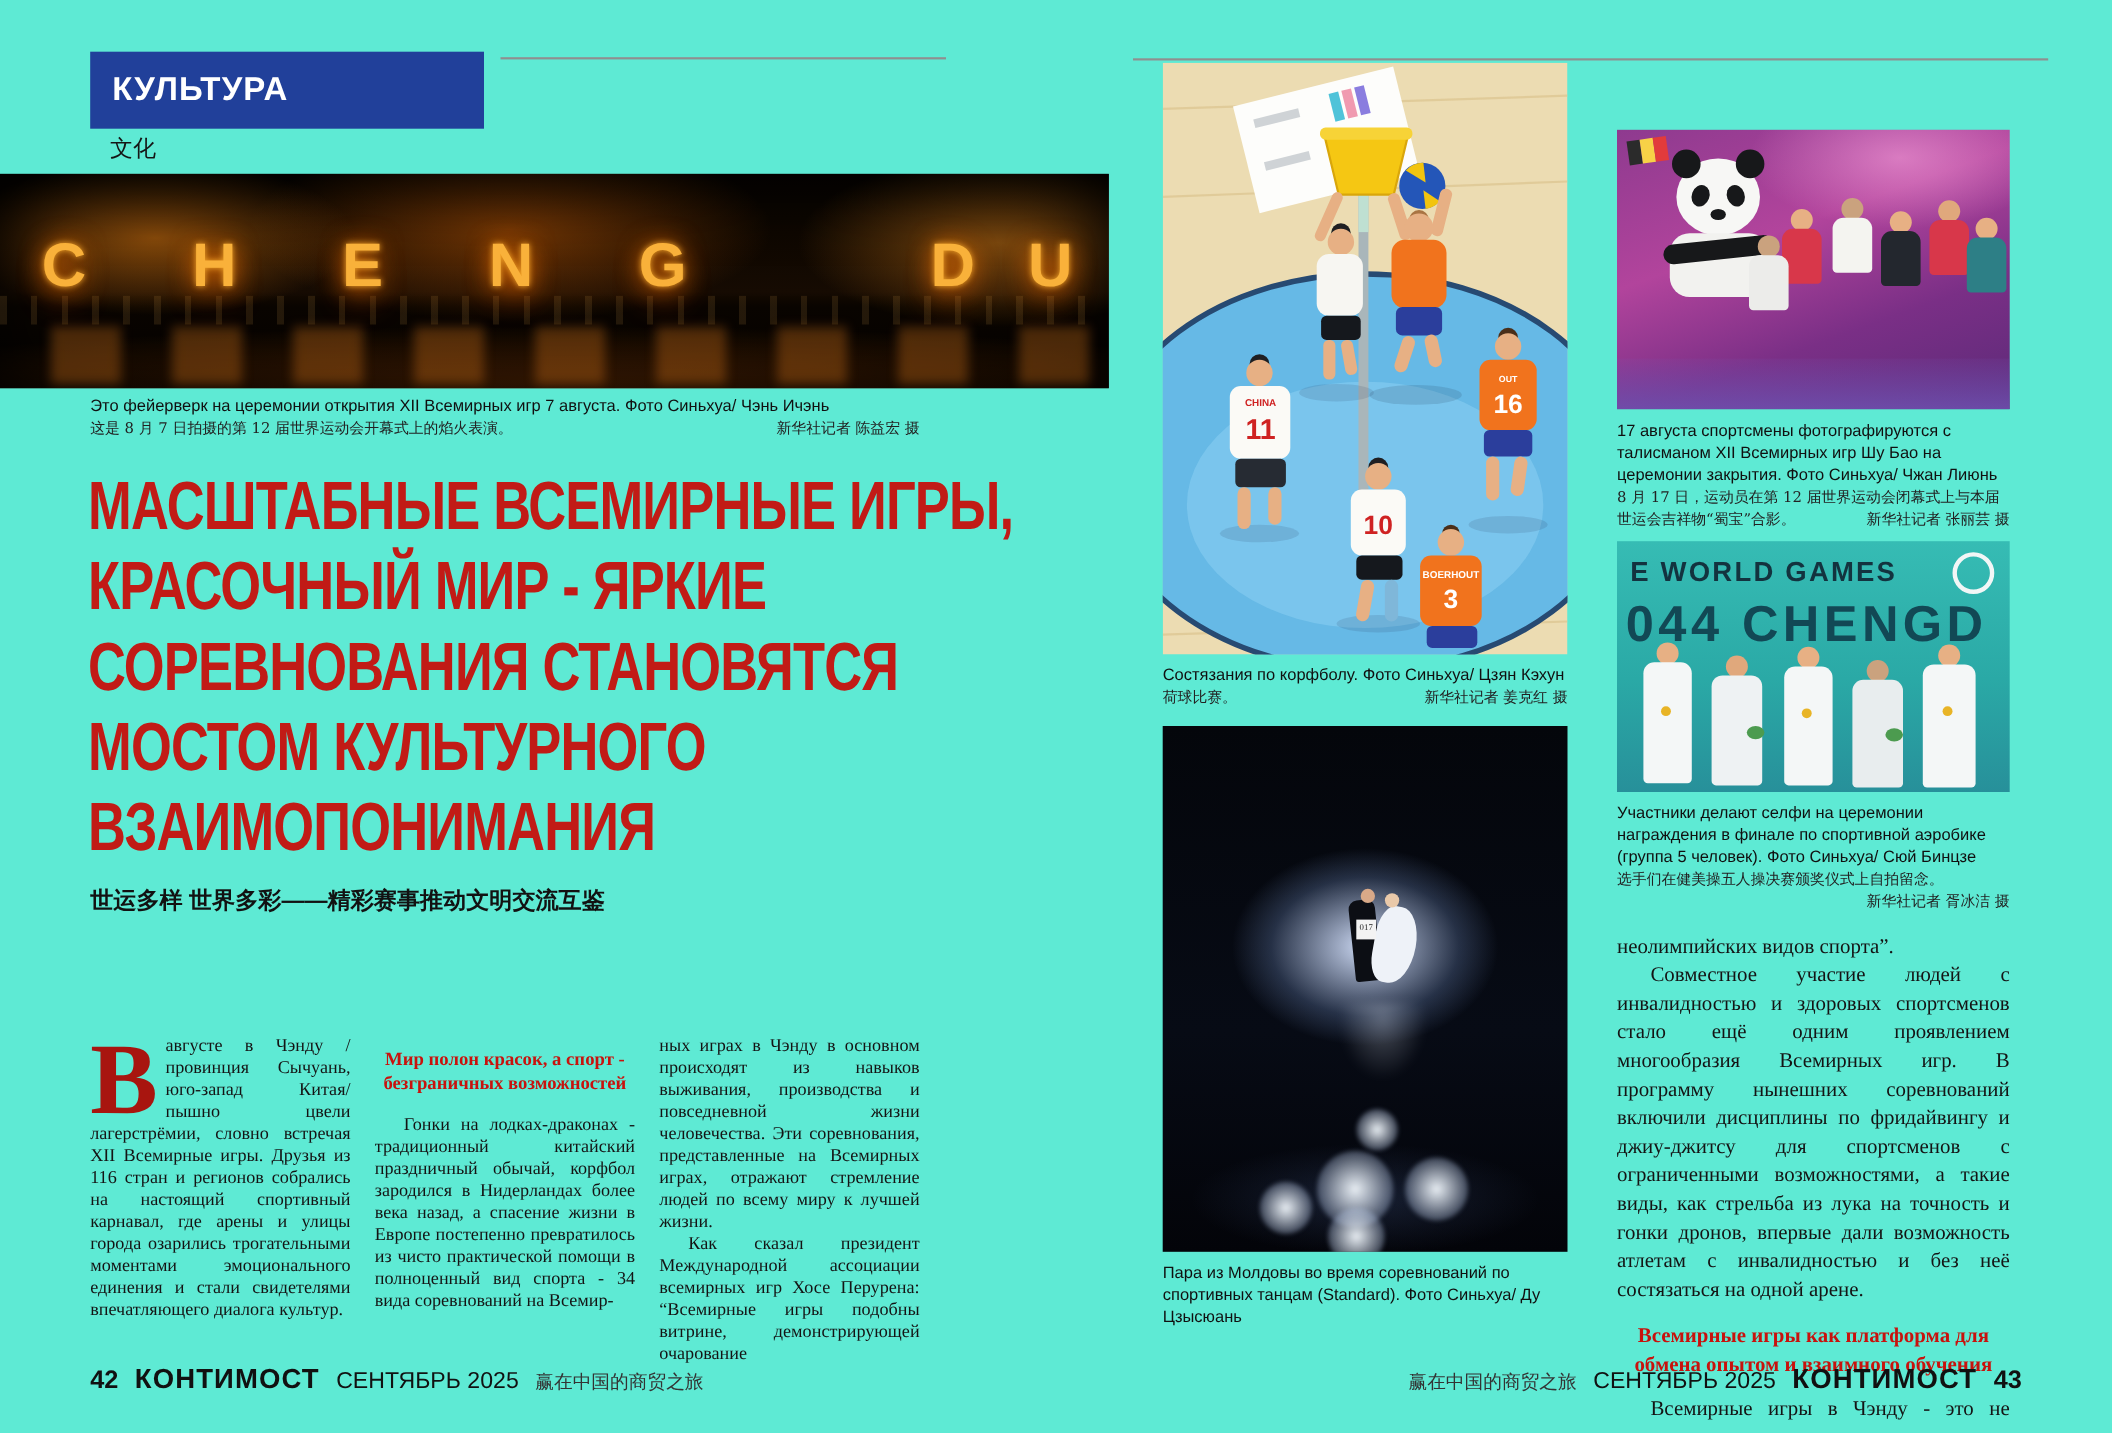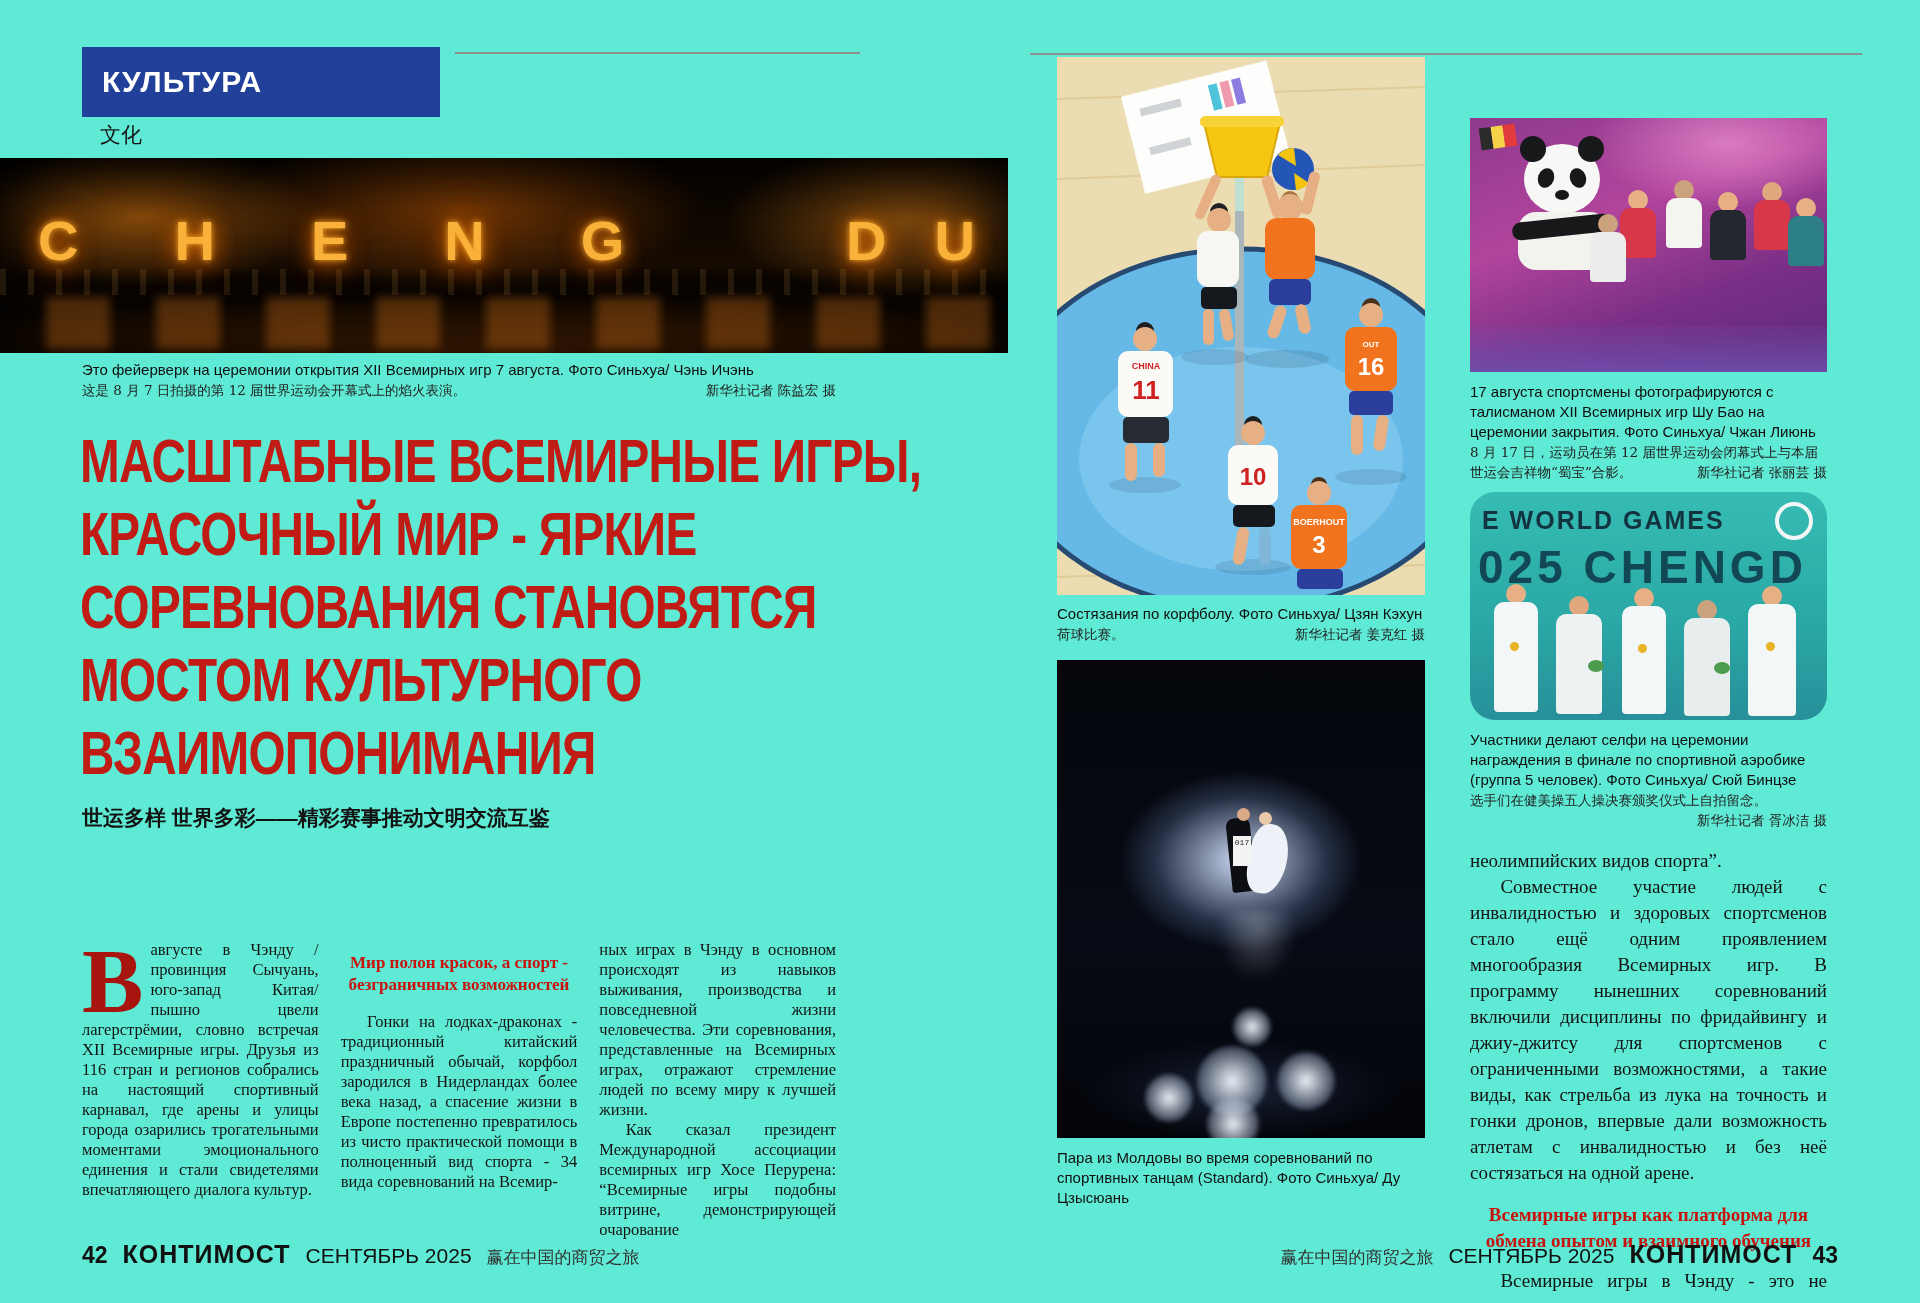--- a/index.html
+++ b/index.html
@@ -76,22 +76,22 @@
   .dance{left:1057px;top:660px;width:368px;height:478px;overflow:hidden;
     background:
       radial-gradient(ellipse 155px 115px at 50% 42%, rgba(215,228,255,.95), rgba(120,150,205,.28) 55%, transparent 78%),
       radial-gradient(ellipse 220px 70px at 50% 90%, rgba(90,120,185,.22), transparent 72%),
       linear-gradient(180deg,#04060b 0%, #070b15 58%, #030409 100%);}
   .d-suit{position:absolute;left:172px;top:158px;width:24px;height:74px;background:#0c0e14;
     border-radius:8px 8px 3px 3px;transform:rotate(-6deg);}
   .d-dress{position:absolute;left:192px;top:164px;width:38px;height:70px;background:#eef2f8;
     border-radius:45% 55% 60% 40%;transform:rotate(10deg);}
   .d-head{position:absolute;width:13px;height:13px;border-radius:50%;background:#d9a988;}
-  .d-bib{position:absolute;left:176px;top:176px;width:18px;height:30px;background:#f3f3f3;
-    font-size:8px;line-height:13px;text-align:center;color:#222;font-family:Liberation Mono, monospace;}
+  .d-bib{position:absolute;left:176px;top:176px;width:18px;height:18px;background:#f3f3f3;
+    font-size:8px;line-height:13px;text-align:center;color:#222;font-family:Liberation Serif, serif;}
   .d-reflect{position:absolute;left:160px;top:252px;width:80px;height:70px;opacity:.32;filter:blur(4px);
     background:radial-gradient(ellipse at 50% 20%, #dfe7f5, transparent 70%);}
   .bk{position:absolute;border-radius:50%;filter:blur(2px);
     background:radial-gradient(circle, rgba(244,250,255,.95), rgba(185,205,240,.3) 68%, transparent 75%);}
   .dance-cap{left:1057px;top:1148px;width:368px;}
   
   .panda{left:1470px;top:118px;width:357px;height:254px;overflow:hidden;
     background:
       radial-gradient(ellipse 190px 90px at 72% 10%, rgba(255,170,225,.55), transparent 72%),
       linear-gradient(160deg,#8e3a8f 0%, #b2449c 38%, #7a2f86 68%, #5b2a78 100%);}
@@ -348,24 +348,24 @@
   </figure>
 
   <div class="abs panda-cap">
     <div class="cap-ru">17 августа спортсмены фотографируются с талисманом XII Всемирных игр Шу Бао на церемонии закрытия. Фото Синьхуа/ Чжан Лиюнь</div>
     <div class="zh-wrap" style="padding-bottom:0;">
       <div class="zh">8 月 17 日，运动员在第 12 届世界运动会闭幕式上与本届世运会吉祥物“蜀宝”合影。</div>
       <div class="zh credit-abs">新华社记者 张丽芸 摄</div>
     </div>
   </div>
 
-  <figure class="abs selfie" style="margin:0;border-radius:25px;">
+  <figure class="abs selfie" style="margin:0;">
     <div class="wg1">E WORLD GAMES</div>
     <div class="wg-logo"></div>
-    <div class="wg2">025 CHENGD</div>
+    <div class="wg2">044 CHENGD</div>
     <div class="person" style="left:24px;top:92px;">
         <div class="head"></div>
         <div class="torso" style="background:#f4f7f7;width:44px;height:110px;"></div>
       </div>
     <div class="person" style="left:86px;top:104px;">
         <div class="head" style="background:#e0a87c;"></div>
         <div class="torso" style="background:#eef2f3;width:46px;height:100px;"></div>
       </div>
     <div class="person" style="left:152px;top:96px;">
         <div class="head"></div>

